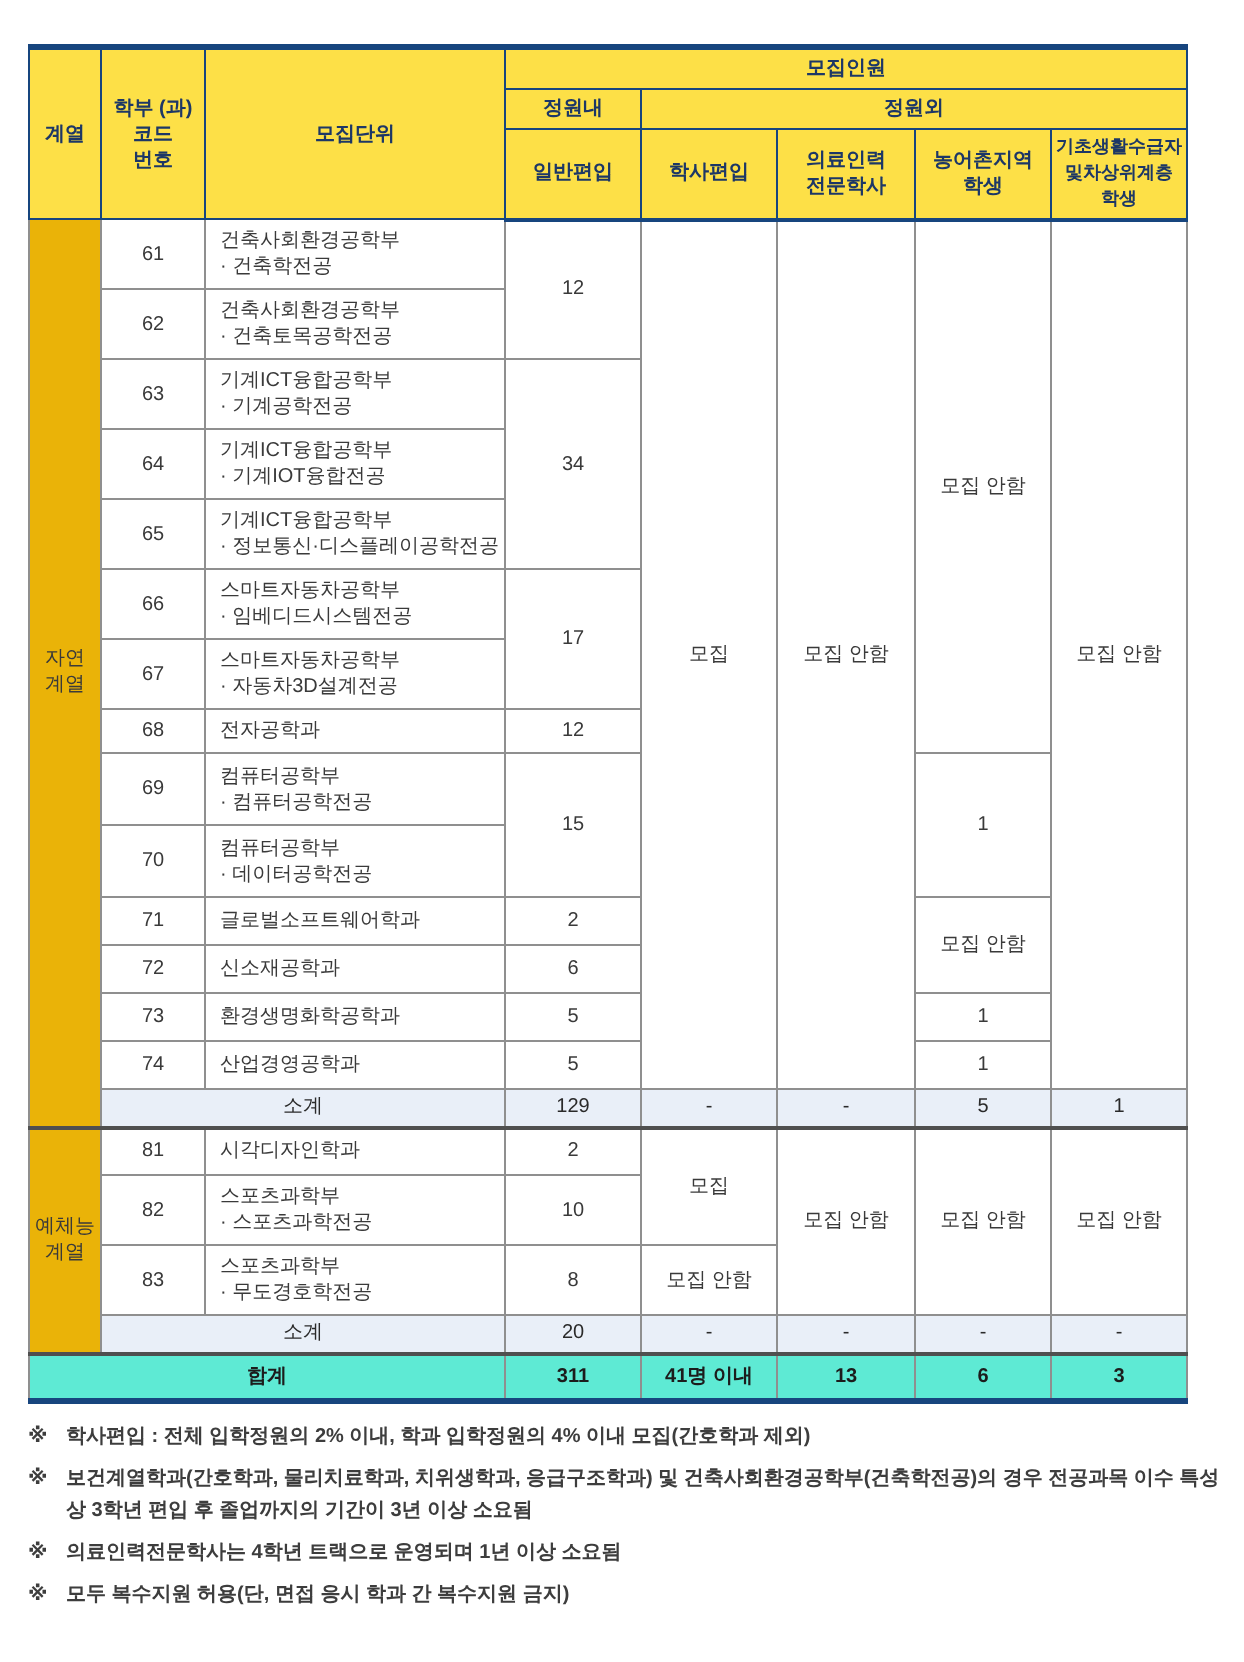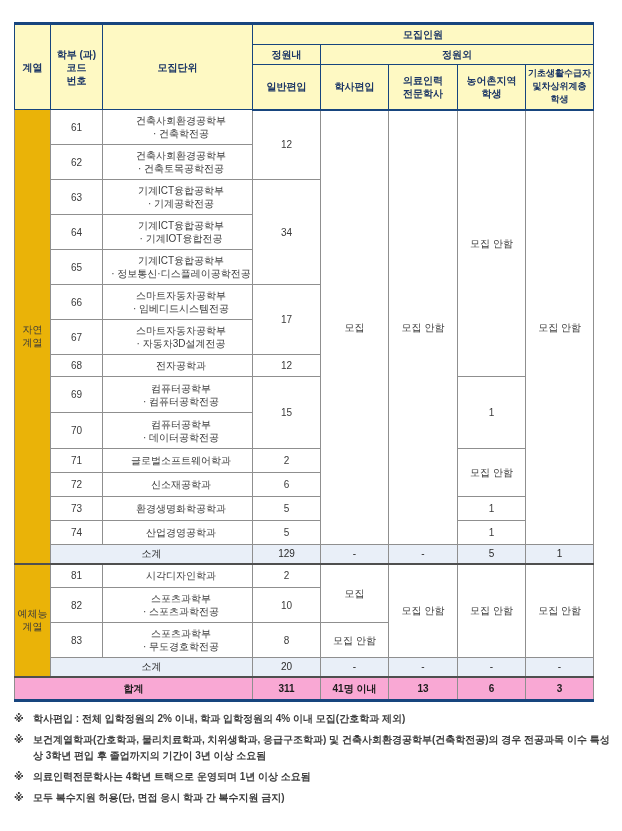--- a/index.html
+++ b/index.html
@@ -3,33 +3,33 @@
 <meta charset="utf-8">
 <style>
   html,body{margin:0;padding:0;background:#ffffff;}
   .page{position:relative;width:622px;height:831px;background:#ffffff;
         font-family:"Liberation Sans","DejaVu Sans",sans-serif;color:#3a3a3a;}
   table.tbl{position:absolute;left:14px;top:22px;width:579px;
         border-collapse:collapse;table-layout:fixed;
         border-top:3px solid #17457e;border-bottom:3px solid #17457e;}
   .tbl th,.tbl td{border:1px solid #8f8f8f;padding:0;vertical-align:middle;
         text-align:center;font-size:10px;line-height:13px;overflow:hidden;}
-  .tbl thead th{background:#fef9c3;color:#1d3766;font-weight:bold;
+  .tbl thead th{background:#fde047;color:#1d3766;font-weight:bold;
         border:1px solid #17457e;}
   .tbl thead tr.h3 th{border-bottom:2px solid #17457e;}
   .tbl thead th.small{font-size:9px;}
   .pre{white-space:pre-line;}
-  td.unit{text-align:center;padding-left:7px;}
+  td.unit{text-align:left;padding-left:7px;}
   td.cat{background:#eab308;}
   tr.r35{height:35px;} tr.r36{height:36px;} tr.r24{height:24px;}
   tr.r22{height:22px;} tr.r19{height:19px;}
   tr.h1{height:21px;} tr.h2{height:20px;} tr.h3{height:45px;}
   tr.sub td{background:#e9eff8;font-weight:normal;color:#2a2a2a;}
   tr.sec td{border-top:2px solid #4f4f4f;}
-  tr.tot td{background:#f9a8d4;font-weight:bold;color:#1c1c1c;
+  tr.tot td{background:#5eead4;font-weight:bold;color:#1c1c1c;
         border-top:2px solid #4f4f4f;}
   .notes{position:absolute;left:14px;top:711px;width:596px;}
   .note{display:flex;font-size:10px;line-height:16px;color:#3d3d3d;
         margin-bottom:5px;font-weight:bold;}
   .note .mk{width:19px;flex:none;}
   .note .tx{flex:1;}
 </style>
 </head>
 <body>
 

